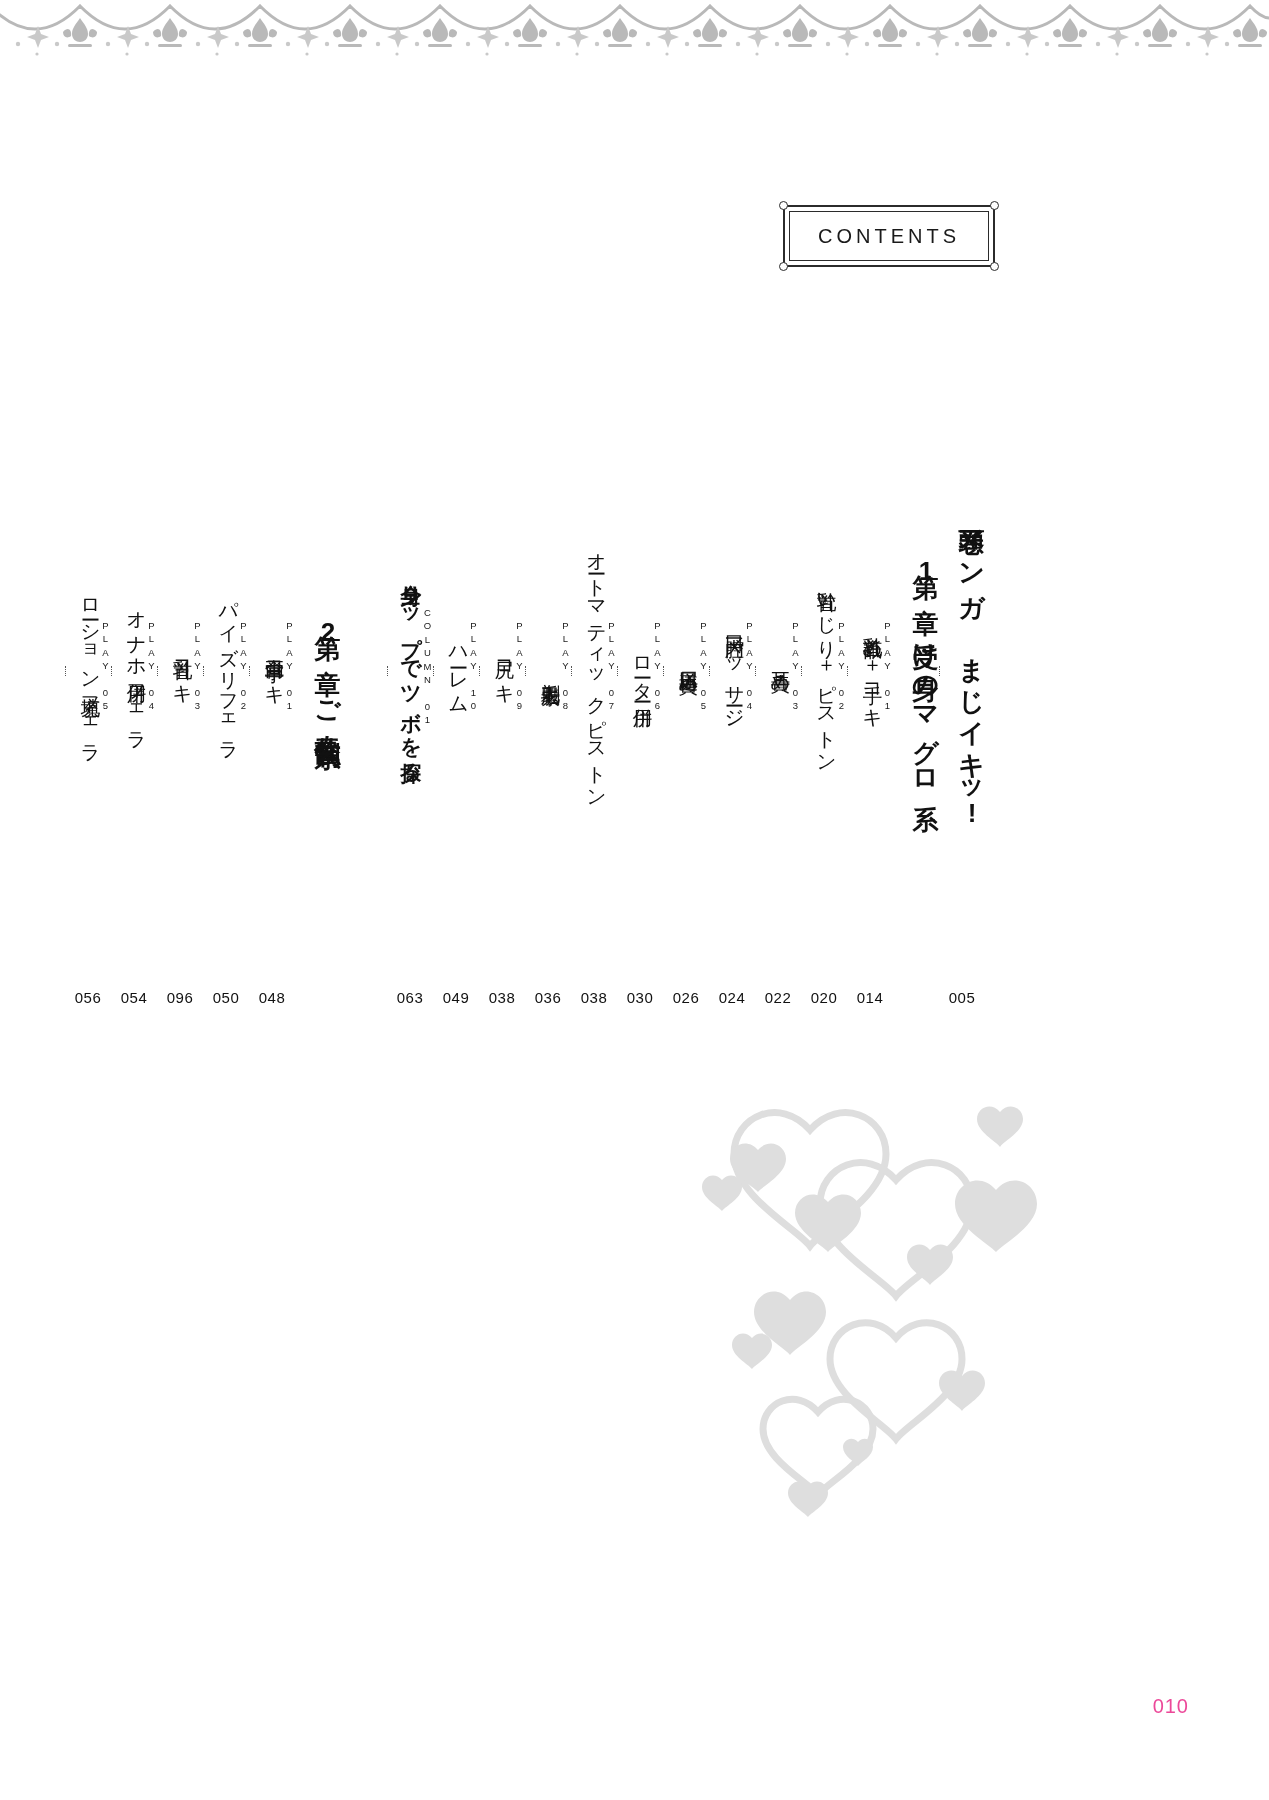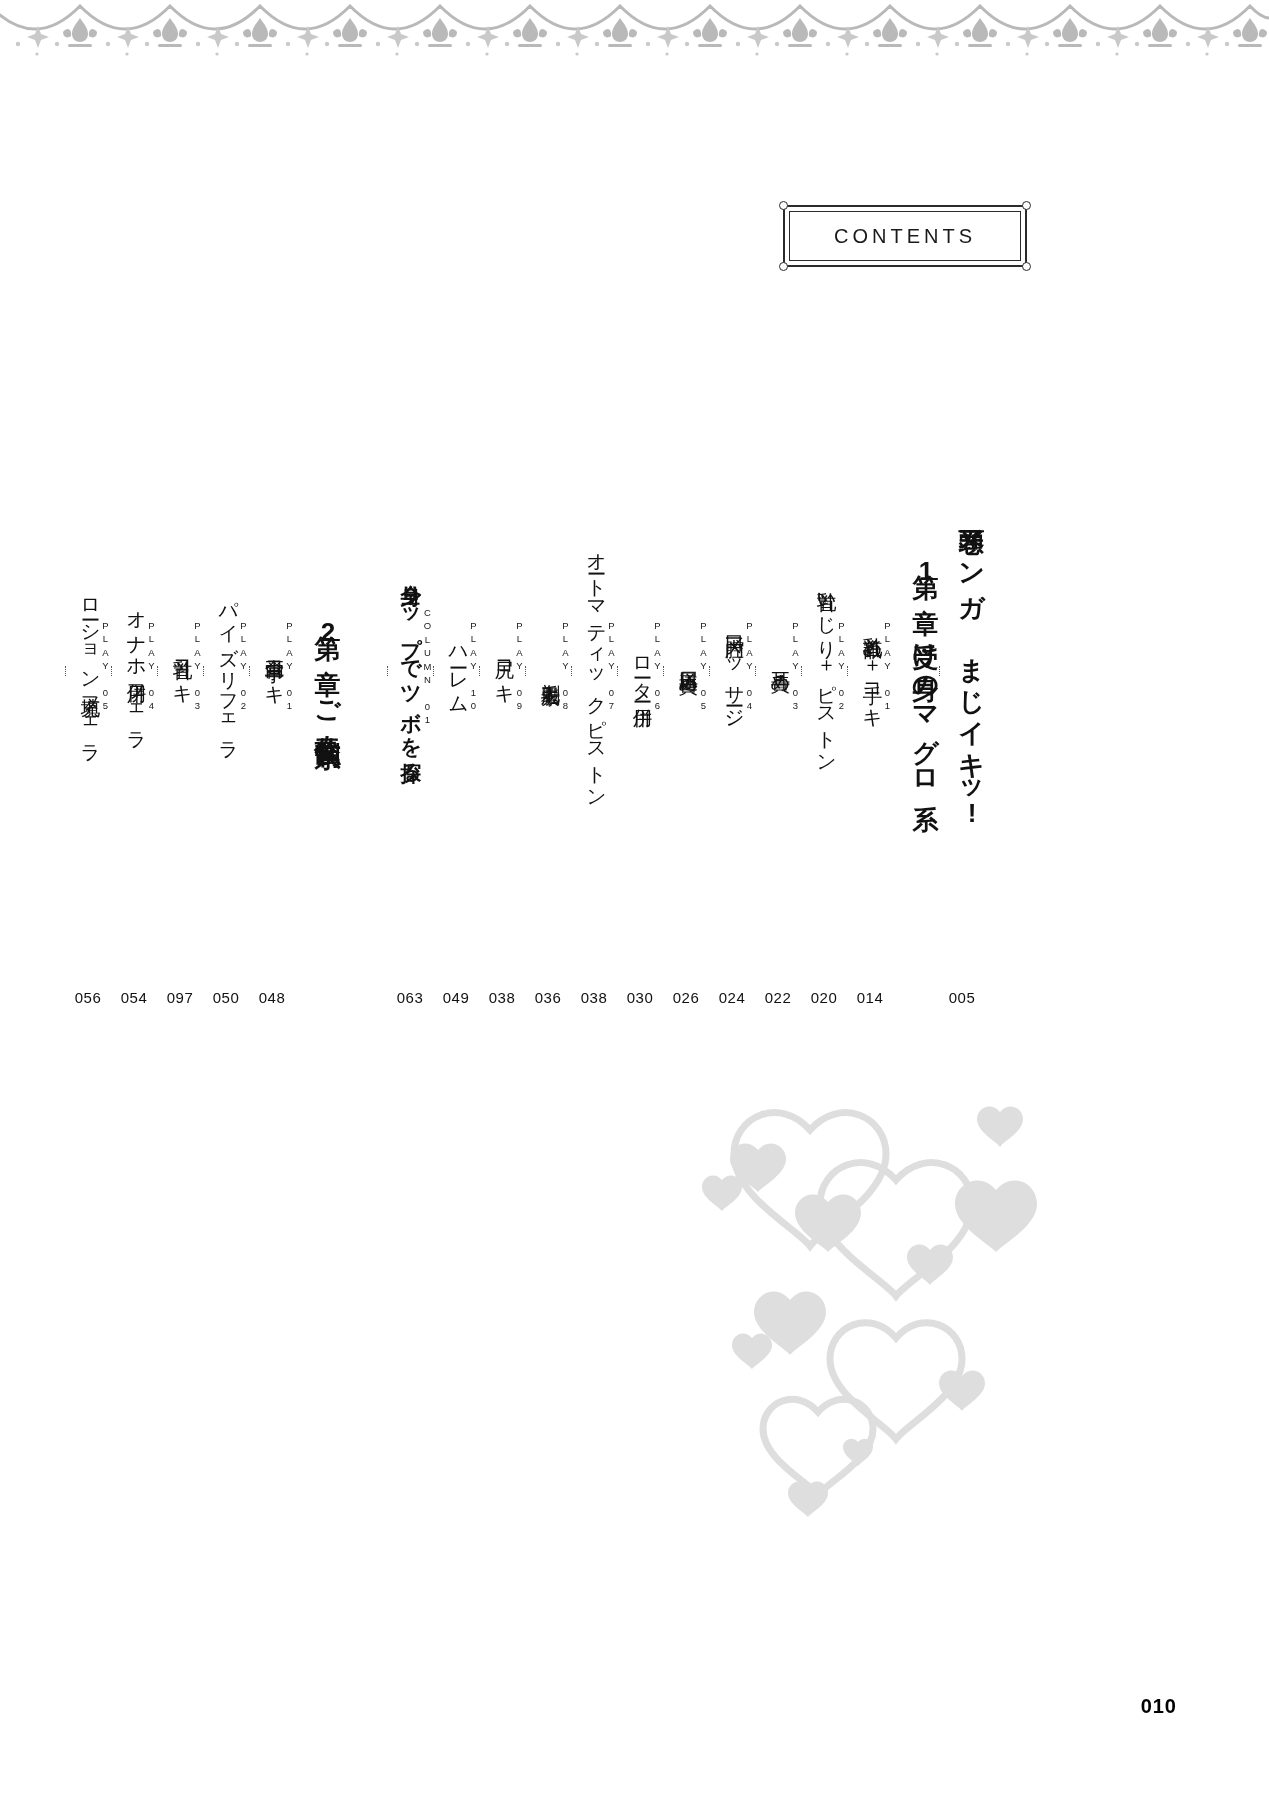--- a/index.html
+++ b/index.html
@@ -23,21 +23,21 @@
     left: 0;
     width: 1269px;
     height: 80px;
   }
 
   
   .contents-box {
     position: absolute;
     top: 205px;
     left: 783px;
-    width: 244px;
+    width: 212px;
     height: 62px;
   }
   .contents-box .outer {
     position: absolute;
     inset: 0;
     border: 2px solid #2b2b2b;
   }
   .contents-box .inner {
     position: absolute;
     inset: 6px;
@@ -155,26 +155,26 @@
     left: 700px;
     top: 1020px;
     width: 420px;
     height: 500px;
     pointer-events: none;
   }
 
   
   .folio {
     position: absolute;
-    right: 92px;
+    right: 80px;
     bottom: 82px;
     font-size: 20px;
-    font-weight: bold;
+    font-weight: normal;
     letter-spacing: 1px;
-    color: #000000;
+    color: #ec4899;
   }
 </style>
 </head>
 <body>
 
 <div class="top-border">
   <svg width="1269" height="80" viewBox="0 0 1269 80" xmlns="http://www.w3.org/2000/svg">
     <g fill="none" stroke="#b9b9b9" stroke-width="3">
       <path d="M-10 6 Q 35 52 80 6 Q 125 52 170 6 Q 215 52 260 6 Q 305 52 350 6 Q 395 52 440 6 Q 485 52 530 6 Q 575 52 620 6 Q 665 52 710 6 Q 755 52 800 6 Q 845 52 890 6 Q 935 52 980 6 Q 1025 52 1070 6 Q 1115 52 1160 6 Q 1205 52 1250 6 Q 1272 30 1285 6"></path>
     </g>
@@ -359,21 +359,21 @@
         <span class="leader"></span>
       </div>
       <span class="page-no">050</span>
     </div>
     <div class="toc-col">
       <div class="entry">
         <span class="kicker">PLAY 03</span>
         <span class="title">乳首コキ</span>
         <span class="leader"></span>
       </div>
-      <span class="page-no">097</span>
+      <span class="page-no">096</span>
     </div>
     <div class="toc-col">
       <div class="entry">
         <span class="kicker">PLAY 04</span>
         <span class="title">オナホ併用フェラ</span>
         <span class="leader"></span>
       </div>
       <span class="page-no">054</span>
     </div>
     <div class="toc-col">

